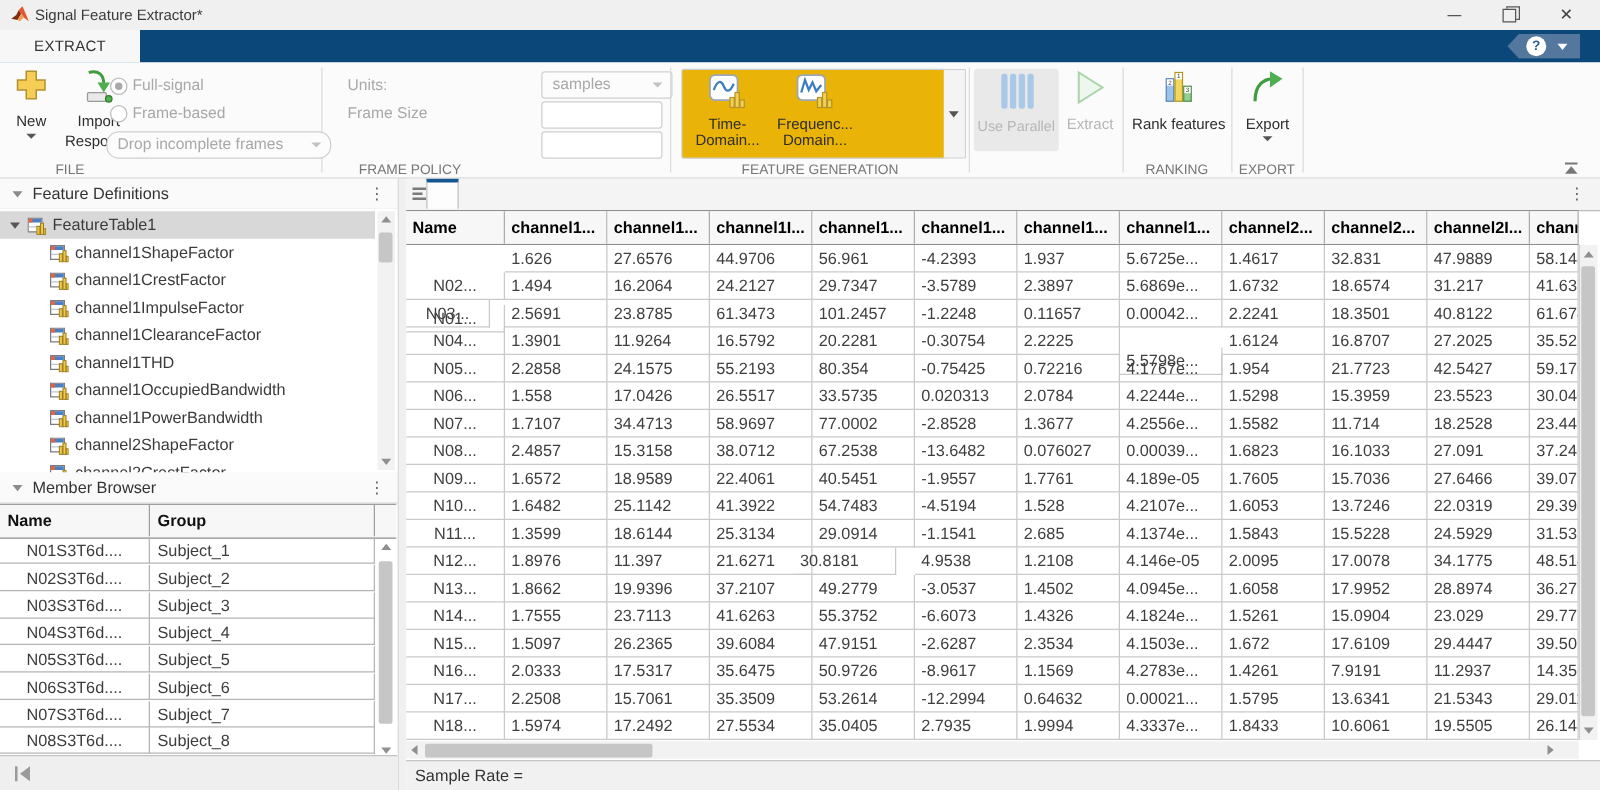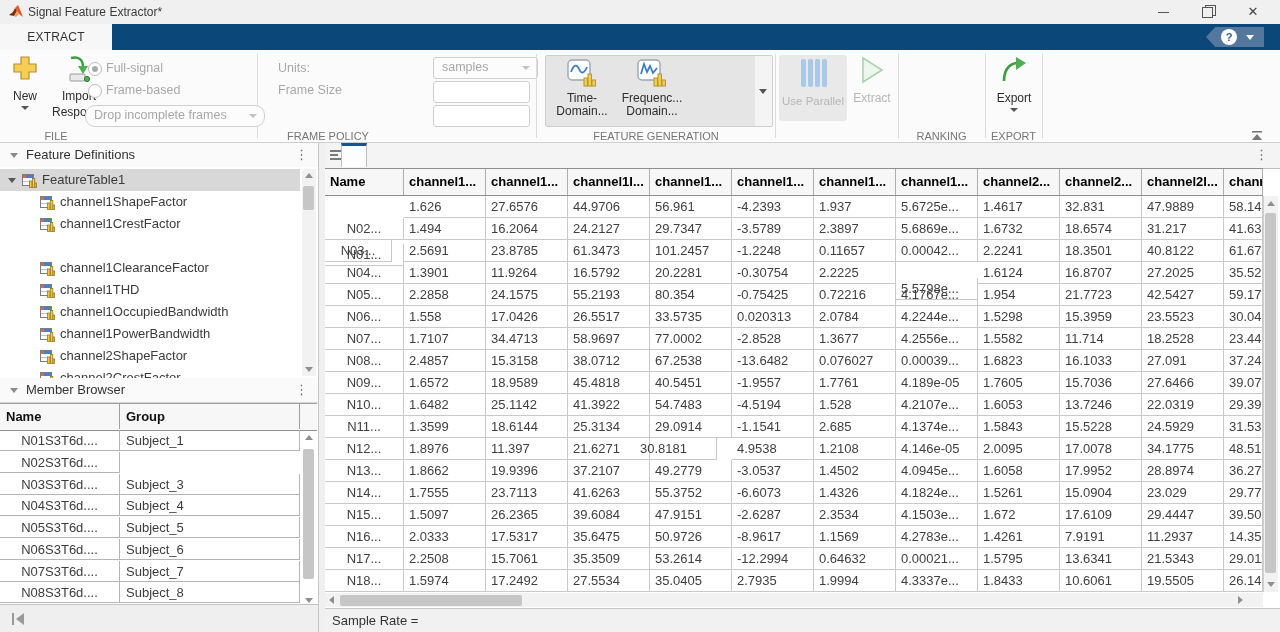--- a/index.html
+++ b/index.html
@@ -37,21 +37,21 @@
   
   .radio{position:absolute;width:12px;height:12px;border-radius:50%;border:1px solid #bdbdbd;background:#fff;}
   .radio .dot{position:absolute;left:3px;top:3px;width:6px;height:6px;border-radius:50%;background:#a9a9a9;}
   .ctl-label{position:absolute;font-size:12.5px;color:#a8a8a8;}
   .dd{position:absolute;border:1px solid #cfcfcf;background:#fcfcfc;font-size:12.5px;color:#a8a8a8;
       line-height:19px;padding-left:8px;}
   .dd .dd-caret{position:absolute;right:7px;top:8px;width:0;height:0;border-left:4px solid transparent;
       border-right:4px solid transparent;border-top:4px solid #c2c2c2;}
   .field{position:absolute;border:1px solid #cfcfcf;background:#fff;}
   
-  .gallery{position:absolute;left:545px;top:5px;width:210px;height:70px;background:#e5e5e5;border:1px solid #cfcfcf;border-radius:2px;}
+  .gallery{position:absolute;left:545px;top:5px;width:210px;height:70px;background:#eab308;border:1px solid #cfcfcf;border-radius:2px;}
   .gal-item{position:absolute;top:2px;height:64px;text-align:center;}
   .gal-item .bb-label{font-size:12px;color:#2d2d2d;line-height:13px;}
   .gal-strip{position:absolute;left:755px;top:5px;width:17px;height:70px;background:#f4f4f4;border:1px solid #cfcfcf;border-left:none;border-radius:0 2px 2px 0;}
   .gal-strip .dd-caret{position:absolute;left:4px;top:33px;width:0;height:0;border-left:4px solid transparent;border-right:4px solid transparent;border-top:5px solid #555;}
   .collapse-ribbon{position:absolute;left:1250px;top:78px;width:14px;height:12px;}
   
   .left-col{position:absolute;left:0;top:143px;width:318px;height:489px;background:#fff;border-right:1px solid #c6c6c6;}
   .panel-header{position:absolute;left:0;width:318px;height:24px;background:#fafafa;border-bottom:1px solid #d6d6d6;}
   .ph-tri{position:absolute;left:10px;top:10px;width:0;height:0;border-left:4px solid transparent;border-right:4px solid transparent;border-top:5px solid #8a8a8a;}
   .ph-title{position:absolute;left:26px;top:0;line-height:24px;font-size:13px;color:#333;}
@@ -222,20 +222,34 @@
       <div class="bb-label disabled-label" style="font-size:11.5px;">Use Parallel</div>
     </div>
     <div class="bigbtn" style="left:849px;width:46px;">
       <svg width="28" height="30" viewBox="0 0 28 30">
         <polygon points="5,3 24,15 5,27" fill="#eef7ee" stroke="#a9d4a9" stroke-width="1.6"></polygon>
       </svg>
       <div class="bb-label disabled-label">Extract</div>
     </div>
     <div class="sec-div" style="left:898px;"></div>
 
+    <div class="bigbtn" style="left:903px;width:80px;">
+      <svg width="28" height="30" viewBox="0 0 28 30">
+        <rect x="4" y="8" width="6" height="18" fill="#9dc3ea" stroke="#5a87b4"></rect>
+        <rect x="11" y="3" width="6" height="23" fill="#f3d75c" stroke="#b39427"></rect>
+        <rect x="18" y="14" width="6" height="12" fill="#93d093" stroke="#53904f"></rect>
+        <rect x="4.5" y="8.5" width="5" height="5" fill="#fff"></rect>
+          <text x="5.5" y="12.8" font-size="5" fill="#333">2</text>
+        <rect x="11.5" y="3.5" width="5" height="5" fill="#fff"></rect>
+          <text x="12.5" y="7.8" font-size="5" fill="#333">1</text>
+        <rect x="18.5" y="14.5" width="5" height="5" fill="#fff"></rect>
+          <text x="19.5" y="18.8" font-size="5" fill="#333">3</text>
+      </svg>
+      <div class="bb-label">Rank features</div>
+    </div>
     <div class="sec-label" style="left:898px;width:87px;">RANKING</div>
     <div class="sec-div" style="left:985px;"></div>
 
     <div class="bigbtn" style="left:988px;width:52px;">
       <svg width="28" height="30" viewBox="0 0 28 30">
         <path d="M4 26 C4 12 12 8 18 8" fill="none" stroke="#3f9c3f" stroke-width="2.6"></path>
         <polygon points="16,2 26,8 16,15" fill="#4fae4f"></polygon>
       </svg>
       <div class="bb-label">Export</div>
       <div class="bb-caret"></div>
@@ -299,20 +313,35 @@
     <rect x="1" y="1" width="3" height="3" fill="#e8623a"></rect>
     <line x1="1" y1="7.5" x2="11" y2="7.5" stroke="#b9c6d6"></line>
     <g fill="#f2c84b" stroke="#9a7d1f" stroke-width="0.8">
       <rect x="7.5" y="7" width="2.4" height="6.5"></rect>
                 <rect x="10.4" y="4.5" width="2.4" height="9"></rect>
                 <rect x="13" y="9" width="1.6" height="4.5"></rect>
     </g>
   </svg></span>
           <span class="tr-label" style="left:60px;">channel1CrestFactor</span>
         </div>
+        <div class="tree-row" style="top:68px;">
+    <span class="tbl-ico" style="left:40px">
+  <svg width="15" height="14" viewBox="0 0 15 14">
+    <rect x="0.5" y="0.5" width="11" height="11" fill="#fff" stroke="#7c7c7c"></rect>
+    <rect x="1" y="1" width="10" height="3" fill="#4a7fc1"></rect>
+    <rect x="1" y="1" width="3" height="3" fill="#e8623a"></rect>
+    <line x1="1" y1="7.5" x2="11" y2="7.5" stroke="#b9c6d6"></line>
+    <g fill="#f2c84b" stroke="#9a7d1f" stroke-width="0.8">
+      <rect x="7.5" y="7" width="2.4" height="6.5"></rect>
+                <rect x="10.4" y="4.5" width="2.4" height="9"></rect>
+                <rect x="13" y="9" width="1.6" height="4.5"></rect>
+    </g>
+  </svg></span>
+          <span class="tr-label" style="left:60px;">channel1ImpulseFactor</span>
+        </div>
         <div class="tree-row" style="top:90px;">
     <span class="tbl-ico" style="left:40px">
   <svg width="15" height="14" viewBox="0 0 15 14">
     <rect x="0.5" y="0.5" width="11" height="11" fill="#fff" stroke="#7c7c7c"></rect>
     <rect x="1" y="1" width="10" height="3" fill="#4a7fc1"></rect>
     <rect x="1" y="1" width="3" height="3" fill="#e8623a"></rect>
     <line x1="1" y1="7.5" x2="11" y2="7.5" stroke="#b9c6d6"></line>
     <g fill="#f2c84b" stroke="#9a7d1f" stroke-width="0.8">
       <rect x="7.5" y="7" width="2.4" height="6.5"></rect>
                 <rect x="10.4" y="4.5" width="2.4" height="9"></rect>
@@ -414,20 +443,21 @@
           <div class="mt-hcell" style="left:0;width:120px;">Name</div>
   <div class="mt-hcell" style="left:120px;width:180px;">Group</div>
         </div>
       <div id="member-rows">
           <div class="mt-row" style="top:27px;">
      <div class="mt-cell" style="left:0;width:120px;text-align:center;">N01S3T6d....</div>
      <div class="mt-cell" style="left:120px;width:180px;padding-left:6px;">Subject_1</div>
    </div>
           <div class="mt-row" style="top:48.75px;">
      <div class="mt-cell" style="left:0;width:120px;text-align:center;">N02S3T6d....</div>
+     <div class="mt-cell" style="left:120px;width:180px;padding-left:6px;">Subject_2</div>
    </div>
           <div class="mt-row" style="top:70.5px;">
      <div class="mt-cell" style="left:0;width:120px;text-align:center;">N03S3T6d....</div>
      <div class="mt-cell" style="left:120px;width:180px;padding-left:6px;">Subject_3</div>
    </div>
           <div class="mt-row" style="top:92.25px;">
      <div class="mt-cell" style="left:0;width:120px;text-align:center;">N04S3T6d....</div>
      <div class="mt-cell" style="left:120px;width:180px;padding-left:6px;">Subject_4</div>
    </div>
           <div class="mt-row" style="top:114px;">
@@ -600,21 +630,21 @@
             <div class="g-cell" style="left:571px;width:82px;">0.00039...</div>
             <div class="g-cell" style="left:653px;width:82px;">1.6823</div>
             <div class="g-cell" style="left:735px;width:82px;">16.1033</div>
             <div class="g-cell" style="left:817px;width:82px;">27.091</div>
             <div class="g-cell" style="left:899px;width:39px;">37.246</div>
           </div>
           <div class="g-row" style="top:204px;">
             <div class="g-cell name" style="left:0px;width:79px;">N09...</div>
             <div class="g-cell" style="left:79px;width:82px;">1.6572</div>
             <div class="g-cell" style="left:161px;width:82px;">18.9589</div>
-            <div class="g-cell" style="left:243px;width:82px;">45.4818</div>
+            <div class="g-cell" style="left:243px;width:82px;">22.4061</div>
             <div class="g-cell" style="left:325px;width:82px;">40.5451</div>
             <div class="g-cell" style="left:407px;width:82px;">-1.9557</div>
             <div class="g-cell" style="left:489px;width:82px;">1.7761</div>
             <div class="g-cell" style="left:571px;width:82px;">4.189e-05</div>
             <div class="g-cell" style="left:653px;width:82px;">1.7605</div>
             <div class="g-cell" style="left:735px;width:82px;">15.7036</div>
             <div class="g-cell" style="left:817px;width:82px;">27.6466</div>
             <div class="g-cell" style="left:899px;width:39px;">39.079</div>
           </div>
           <div class="g-row" style="top:226px;">

